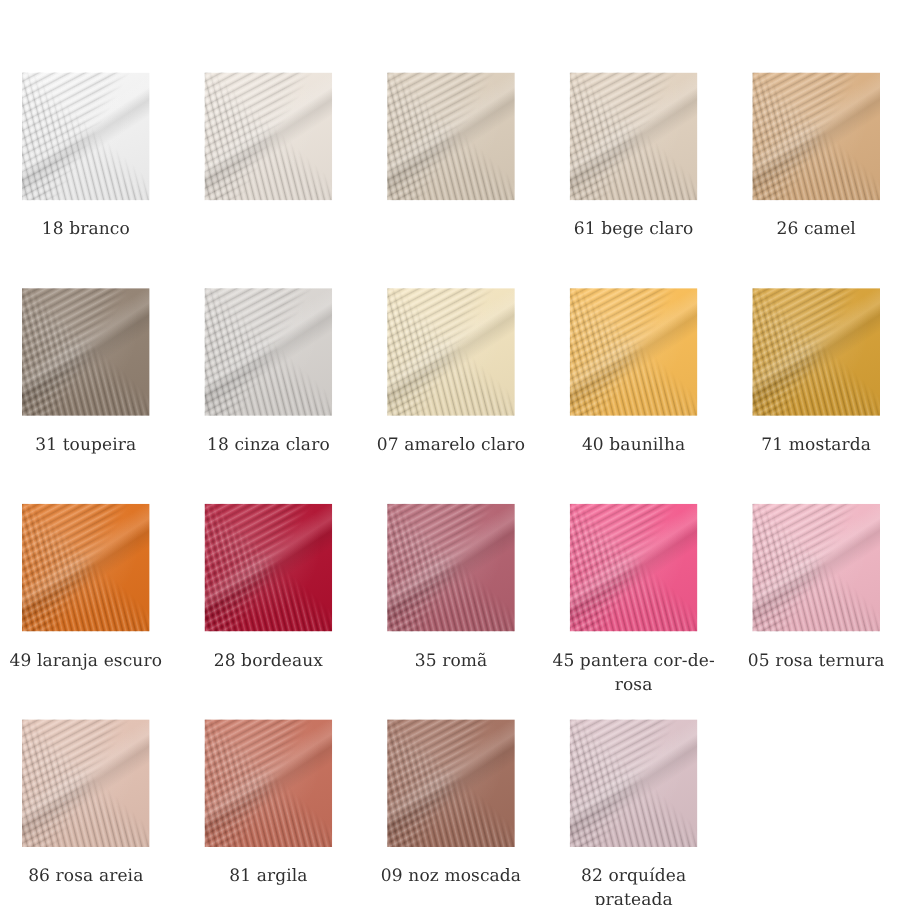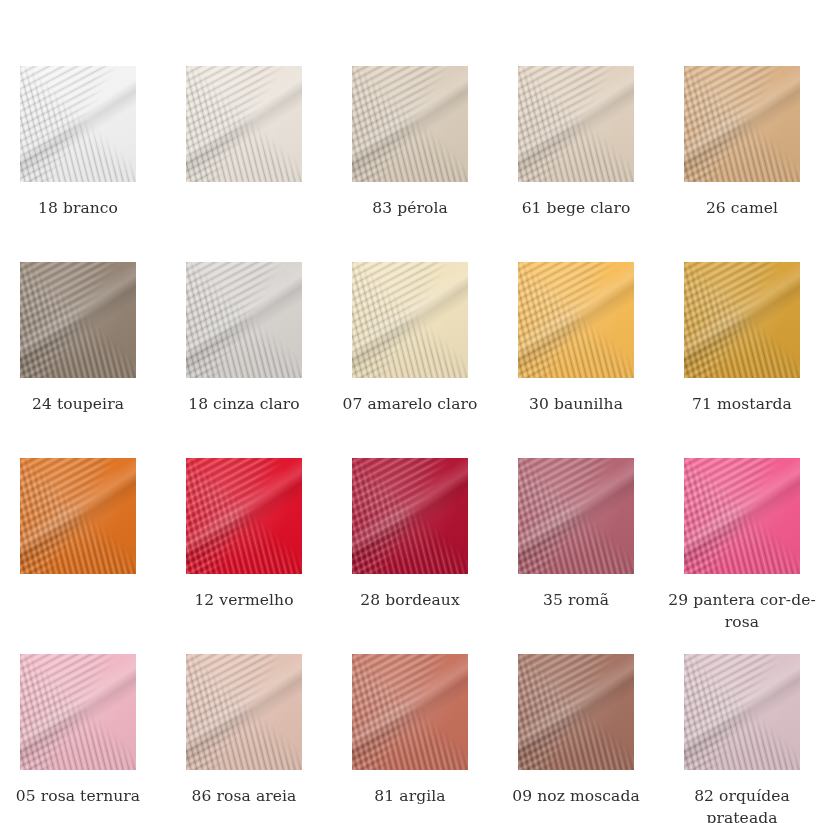--- a/index.html
+++ b/index.html
@@ -159,21 +159,20 @@
       </div>
     </div>
     <div class="swatch-cell row-1">
       <div class="swatch-thumb">
         <div class="yarn-base" style="background: rgb(222, 208, 189);"></div>
         <div class="yarn-upper"></div>
         <div class="yarn-lower"></div>
         <div class="yarn-seam"></div>
         <div class="yarn-shade"></div>
       </div>
-      <div class="swatch-label">83 pérola</div>
     </div>
     <div class="swatch-cell row-1">
       <div class="swatch-thumb">
         <div class="yarn-base" style="background: rgb(228, 212, 193);"></div>
         <div class="yarn-upper"></div>
         <div class="yarn-lower"></div>
         <div class="yarn-seam"></div>
         <div class="yarn-shade"></div>
       </div>
       <div class="swatch-label">61 bege claro</div>
@@ -189,21 +188,21 @@
       <div class="swatch-label">26 camel</div>
     </div>
     <div class="swatch-cell row-2">
       <div class="swatch-thumb">
         <div class="yarn-base" style="background: rgb(147, 130, 114);"></div>
         <div class="yarn-upper"></div>
         <div class="yarn-lower"></div>
         <div class="yarn-seam"></div>
         <div class="yarn-shade"></div>
       </div>
-      <div class="swatch-label">24 toupeira</div>
+      <div class="swatch-label">31 toupeira</div>
     </div>
     <div class="swatch-cell row-2">
       <div class="swatch-thumb">
         <div class="yarn-base" style="background: rgb(219, 215, 211);"></div>
         <div class="yarn-upper"></div>
         <div class="yarn-lower"></div>
         <div class="yarn-seam"></div>
         <div class="yarn-shade"></div>
       </div>
       <div class="swatch-label">18 cinza claro</div>
@@ -219,80 +218,71 @@
       <div class="swatch-label">07 amarelo claro</div>
     </div>
     <div class="swatch-cell row-2">
       <div class="swatch-thumb">
         <div class="yarn-base" style="background: rgb(251, 190, 85);"></div>
         <div class="yarn-upper"></div>
         <div class="yarn-lower"></div>
         <div class="yarn-seam"></div>
         <div class="yarn-shade"></div>
       </div>
-      <div class="swatch-label">30 baunilha</div>
+      <div class="swatch-label">40 baunilha</div>
     </div>
     <div class="swatch-cell row-2">
       <div class="swatch-thumb">
         <div class="yarn-base" style="background: rgb(217, 162, 53);"></div>
         <div class="yarn-upper"></div>
         <div class="yarn-lower"></div>
         <div class="yarn-seam"></div>
         <div class="yarn-shade"></div>
       </div>
       <div class="swatch-label">71 mostarda</div>
     </div>
     <div class="swatch-cell row-3">
       <div class="swatch-thumb">
         <div class="yarn-base" style="background: rgb(226, 113, 29);"></div>
         <div class="yarn-upper"></div>
         <div class="yarn-lower"></div>
         <div class="yarn-seam"></div>
         <div class="yarn-shade"></div>
       </div>
+      <div class="swatch-label">49 laranja escuro</div>
     </div>
     <div class="swatch-cell row-3">
       <div class="swatch-thumb">
-        <div class="yarn-base" style="background: rgb(227, 13, 38);"></div>
-        <div class="yarn-upper"></div>
-        <div class="yarn-lower"></div>
-        <div class="yarn-seam"></div>
-        <div class="yarn-shade"></div>
-      </div>
-      <div class="swatch-label">12 vermelho</div>
+        <div class="yarn-base" style="background: rgb(178, 15, 47);"></div>
+        <div class="yarn-upper"></div>
+        <div class="yarn-lower"></div>
+        <div class="yarn-seam"></div>
+        <div class="yarn-shade"></div>
+      </div>
+      <div class="swatch-label">28 bordeaux</div>
     </div>
     <div class="swatch-cell row-3">
       <div class="swatch-thumb">
-        <div class="yarn-base" style="background: rgb(178, 15, 47);"></div>
-        <div class="yarn-upper"></div>
-        <div class="yarn-lower"></div>
-        <div class="yarn-seam"></div>
-        <div class="yarn-shade"></div>
-      </div>
-      <div class="swatch-label">28 bordeaux</div>
+        <div class="yarn-base" style="background: rgb(181, 97, 112);"></div>
+        <div class="yarn-upper"></div>
+        <div class="yarn-lower"></div>
+        <div class="yarn-seam"></div>
+        <div class="yarn-shade"></div>
+      </div>
+      <div class="swatch-label">35 romã</div>
     </div>
     <div class="swatch-cell row-3">
       <div class="swatch-thumb">
-        <div class="yarn-base" style="background: rgb(181, 97, 112);"></div>
-        <div class="yarn-upper"></div>
-        <div class="yarn-lower"></div>
-        <div class="yarn-seam"></div>
-        <div class="yarn-shade"></div>
-      </div>
-      <div class="swatch-label">35 romã</div>
-    </div>
-    <div class="swatch-cell row-3">
-      <div class="swatch-thumb">
         <div class="yarn-base" style="background: rgb(247, 90, 142);"></div>
         <div class="yarn-upper"></div>
         <div class="yarn-lower"></div>
         <div class="yarn-seam"></div>
         <div class="yarn-shade"></div>
       </div>
-      <div class="swatch-label">29 pantera cor-de-rosa</div>
+      <div class="swatch-label">45 pantera cor-de-rosa</div>
     </div>
     <div class="swatch-cell row-4">
       <div class="swatch-thumb">
         <div class="yarn-base" style="background: rgb(244, 184, 198);"></div>
         <div class="yarn-upper"></div>
         <div class="yarn-lower"></div>
         <div class="yarn-seam"></div>
         <div class="yarn-shade"></div>
       </div>
       <div class="swatch-label">05 rosa ternura</div>

